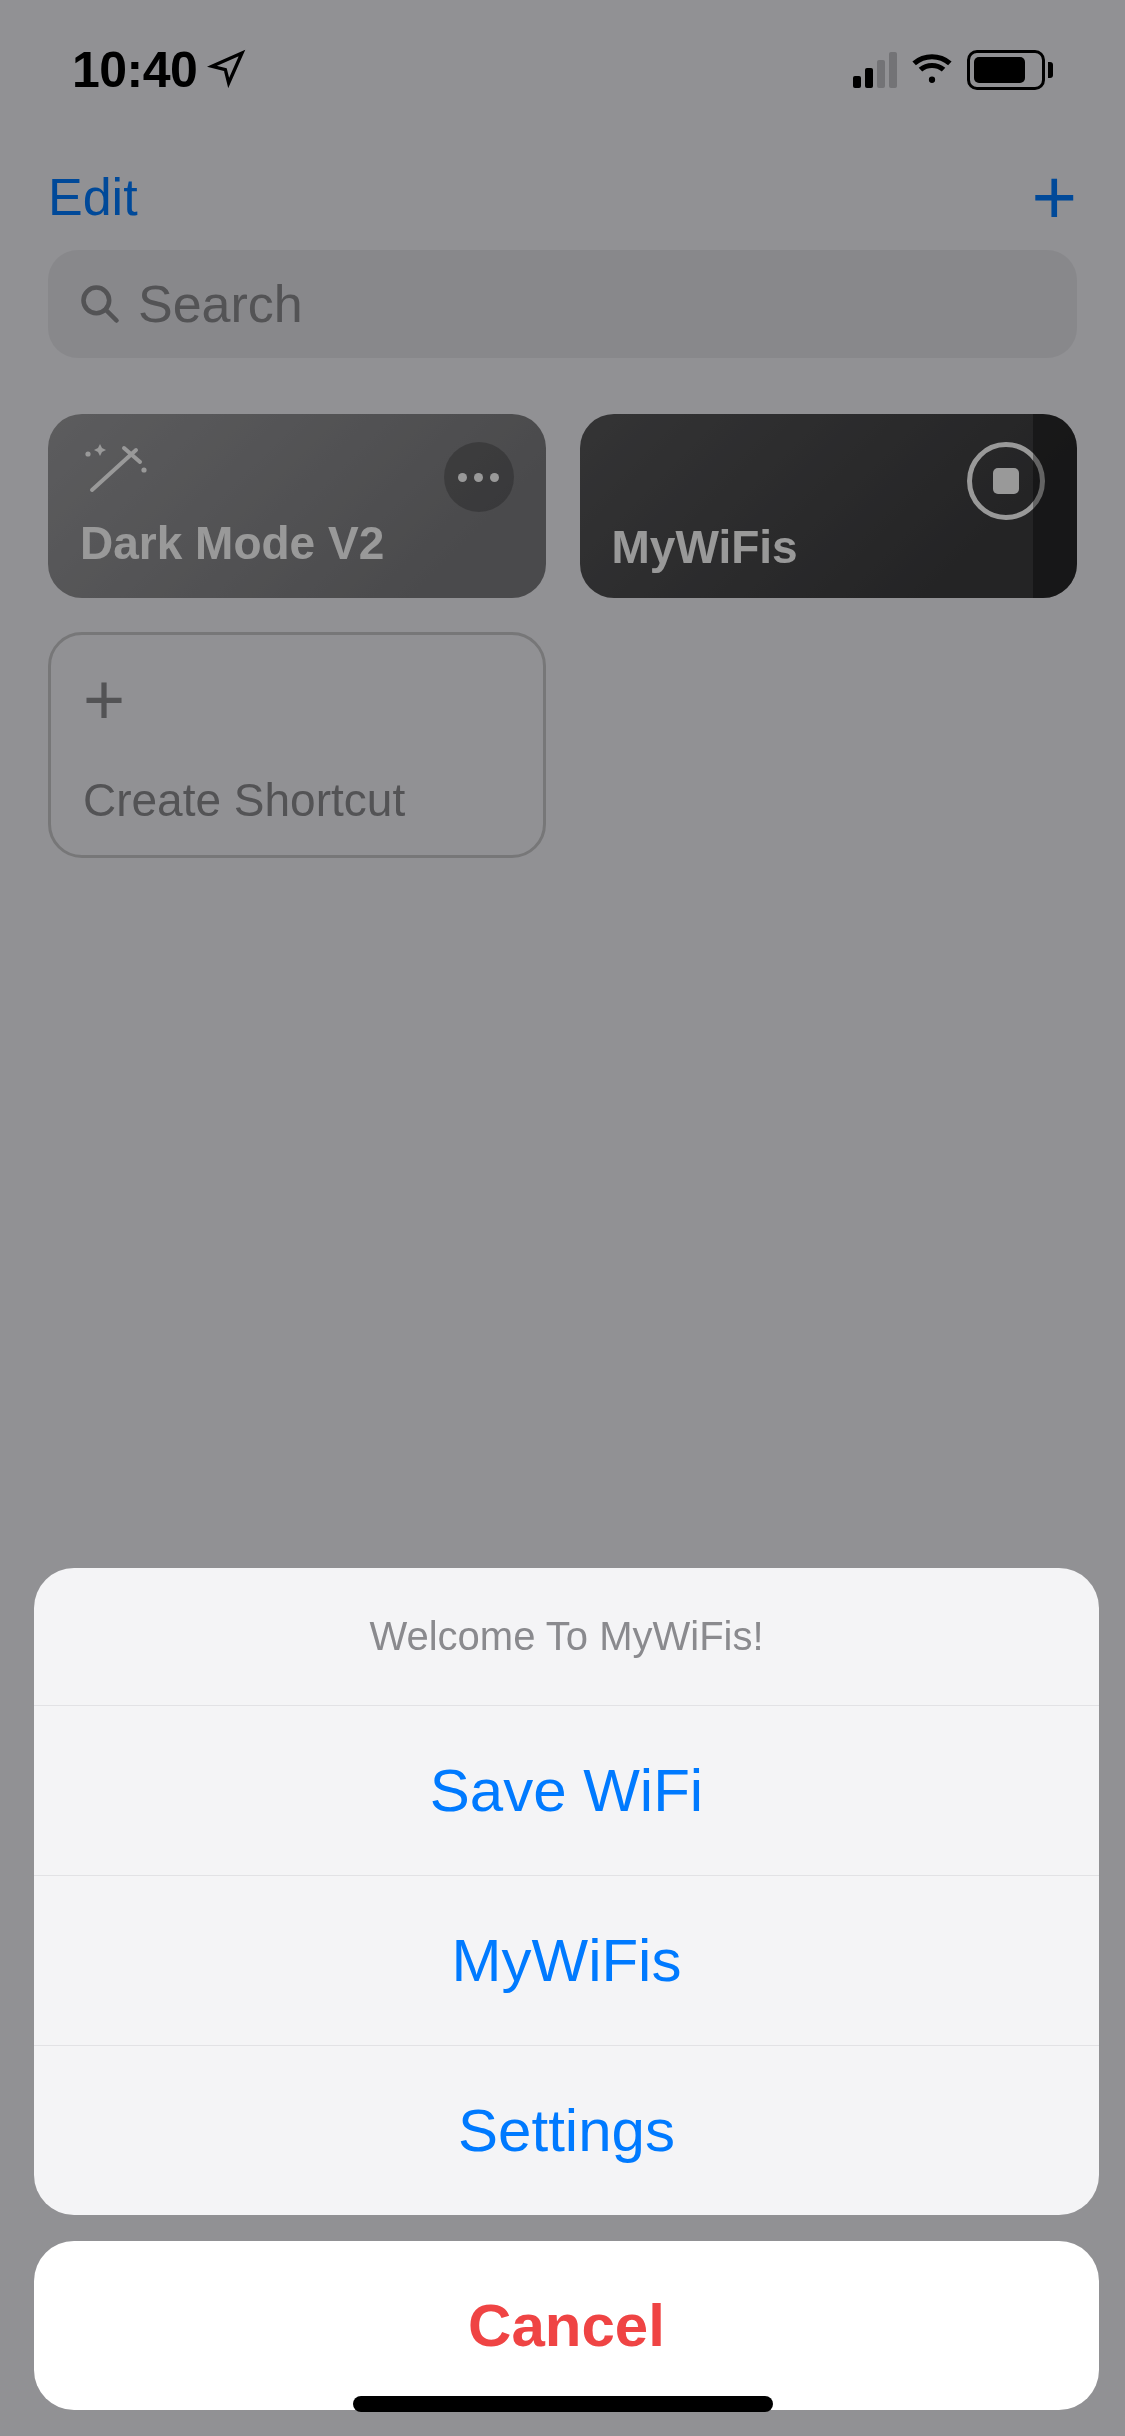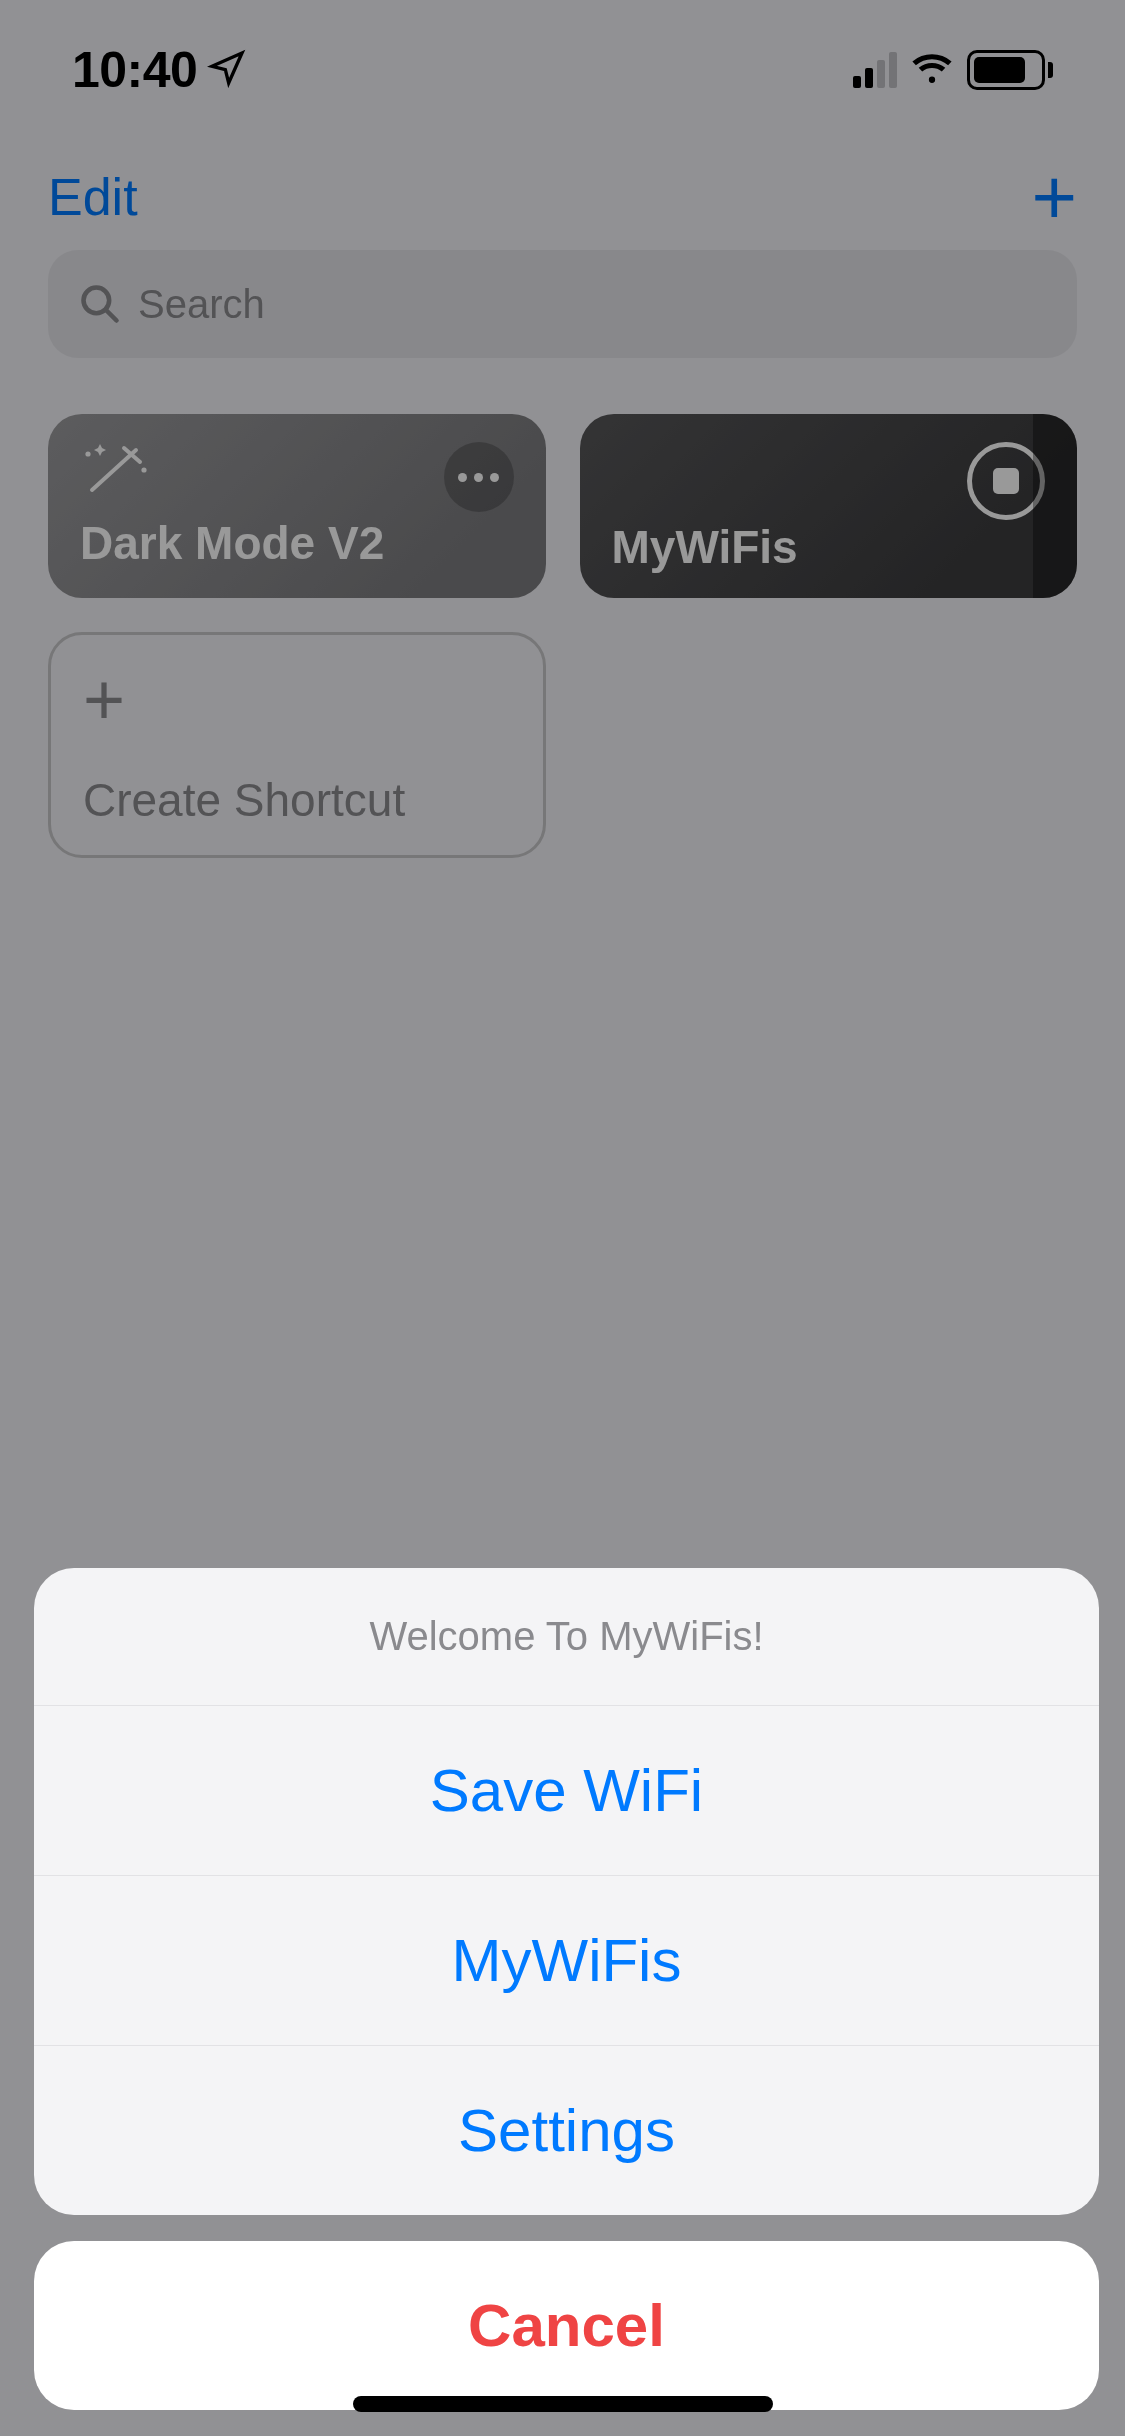--- a/index.html
+++ b/index.html
@@ -25,21 +25,21 @@
 
   
   .nav { display:flex; align-items:center; justify-content:space-between; padding: 18px 48px 0; }
   .nav .edit { font-size: 52px; color:#007aff; font-weight: 400; }
   .nav .add  { font-size: 78px; color:#007aff; line-height: 1; font-weight: 300; }
 
   .title { font-size: 100px; font-weight: 700; letter-spacing: 1px; padding: 62px 48px 30px; }
 
   .search { margin: 14px 48px 0; background:#e3e3e8; border-radius: 30px; height: 108px; display:flex; align-items:center; padding: 0 30px; gap:16px; }
   .search svg { width:44px; height:44px; }
-  .search .ph { font-size: 40px; color:#8a8a8e; }
+  .search .ph { font-size: 52px; color:#8a8a8e; }
 
   
   .grid { display:grid; grid-template-columns: 1fr 1fr; gap: 34px; padding: 56px 48px 0; }
   .tile { height: 184px; border-radius: 34px; padding: 28px 32px; color:#fff; display:flex; flex-direction:column; justify-content:space-between; position:relative; }
   .tile .top { display:flex; justify-content:space-between; align-items:flex-start; }
   .tile .label { font-size: 46px; font-weight: 600; }
   .tile-dark { background: linear-gradient(135deg,#9a9a9d 0%, #7c7c7f 80%); }
   .tile-running { background: linear-gradient(135deg,#575759 0%, #3c3c3e 80%); position:relative; overflow:hidden; }
   .tile-running::after { content:""; position:absolute; right:0; top:0; bottom:0; width:44px; background: rgba(0,0,0,0.35); }
   .ellipsis { width:70px; height:70px; border-radius:50%; background: rgba(0,0,0,0.22); display:flex; align-items:center; justify-content:center; gap:7px; }

